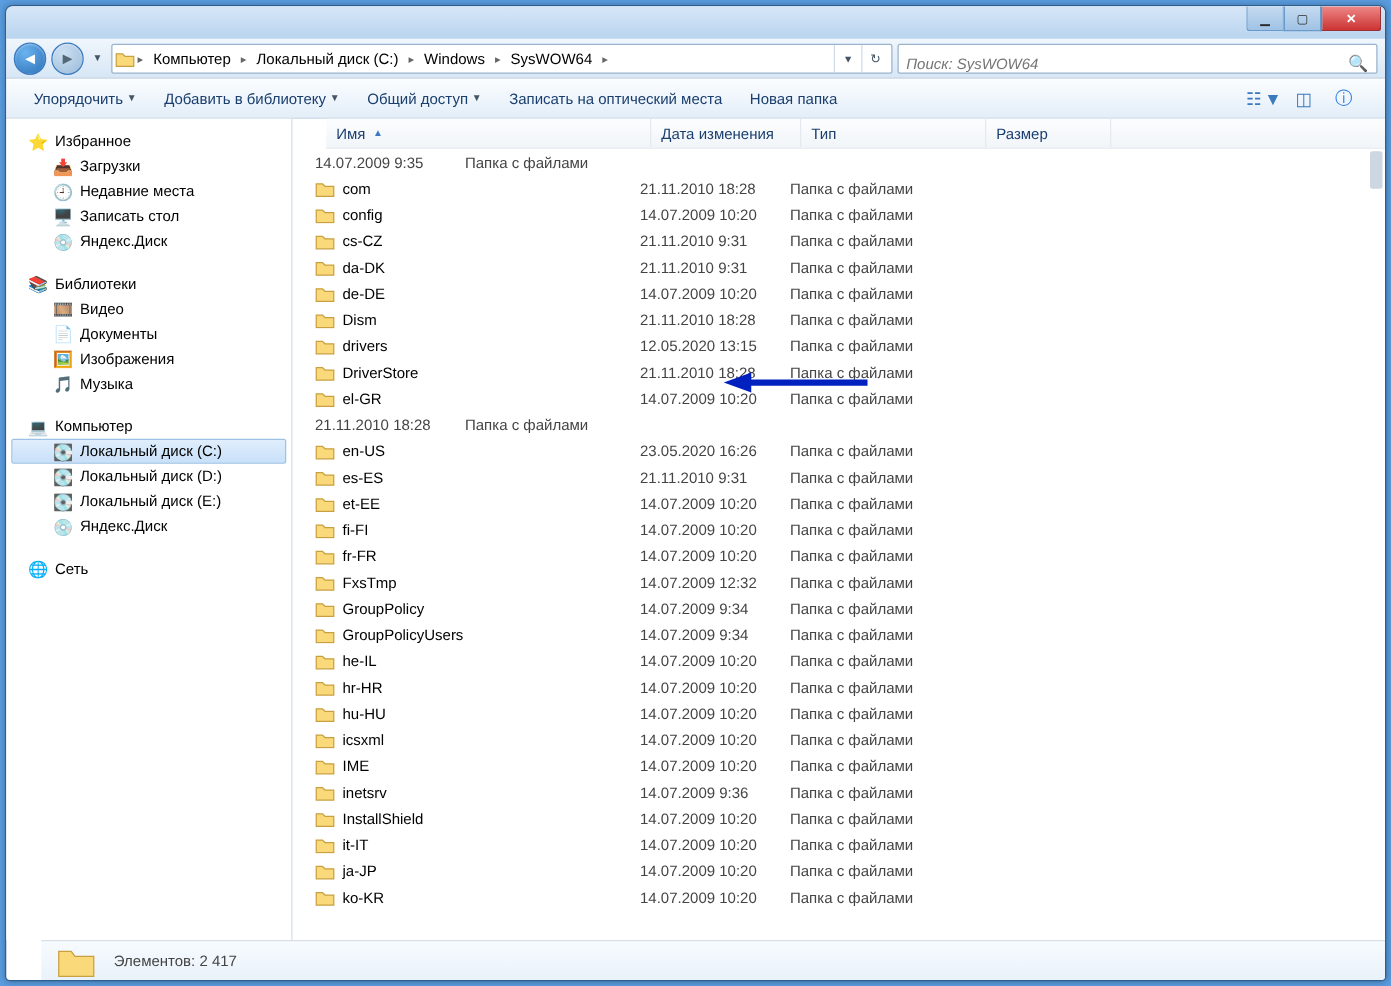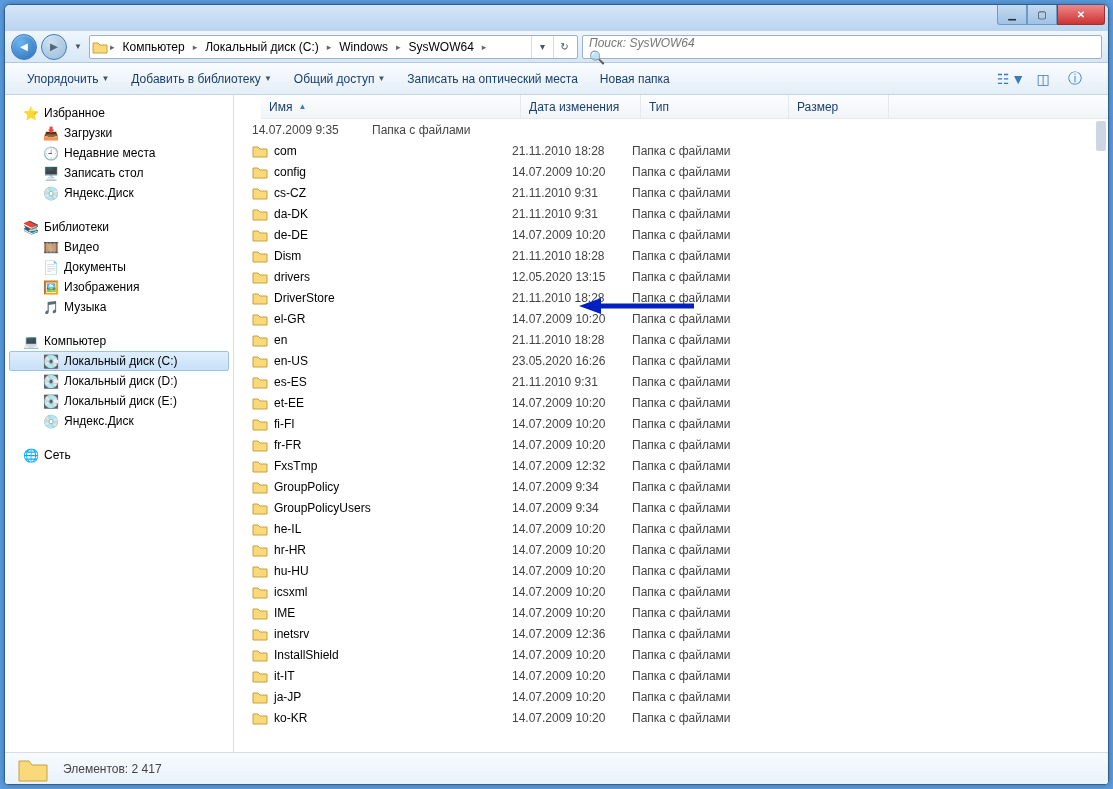--- a/index.html
+++ b/index.html
@@ -12,21 +12,21 @@
 .win-btn.close { width:48px; background:linear-gradient(#e88,#c33); color:#fff; border-color:#933; border-radius:0 0 3px 0; font-weight:bold; }
 .navbar { height:32px; background:linear-gradient(#f0f6fc,#d7e7f6); border-bottom:1px solid #b5c9dd; display:flex; align-items:center; padding:0 6px; gap:4px; }
 .nav-arrow { width:26px; height:26px; border-radius:50%; background:radial-gradient(circle at 35% 30%, #6bb3f0, #2a6fb5); border:1px solid #3a7abf; display:flex; align-items:center; justify-content:center; color:#fff; font-size:13px; box-shadow:inset 0 1px 2px rgba(255,255,255,0.4); }
 .nav-arrow.fwd { background:radial-gradient(circle at 35% 30%, #cce0f2, #9bbad8); color:#567; }
 .down-arrow-small { width:14px; height:20px; display:flex; align-items:center; justify-content:center; color:#456; font-size:8px; }
 .addrbar { flex:1; display:flex; align-items:center; height:24px; background:#fff; border:1px solid #9ab3cc; border-radius:2px; padding:0 2px; }
 .addrbar .seg { display:flex; align-items:center; padding:0 6px; height:100%; white-space:nowrap; }
 .addrbar .chev { color:#666; font-size:9px; padding:0 2px; }
 .addr-end { margin-left:auto; display:flex; }
 .addr-btn { width:22px; height:22px; display:flex; align-items:center; justify-content:center; color:#456; font-size:10px; border-left:1px solid #d0dce8; }
-.searchbox { width:520px; height:24px; background:#fff; border:1px solid #9ab3cc; border-radius:2px; display:flex; align-items:flex-start; padding:0 6px;flex-direction:column; }
+.searchbox { width:384px; height:24px; background:#fff; border:1px solid #9ab3cc; border-radius:2px; display:flex; align-items:flex-end; padding:0 6px; }
 .searchbox input { border:none; outline:none; flex:1; font-style:italic; color:#888; font-size:12px; background:transparent; }
 .search-icon-r { color:#3a7abf; font-size:13px; }
 .toolbar { height:32px; background:linear-gradient(#fbfdff,#e3eef8); border-bottom:1px solid #c6d5e4; display:flex; align-items:center; padding:0 22px; gap:22px; color:#1a3e6e; }
 .toolbar-item { display:flex; align-items:center; gap:3px; cursor:default; }
 .toolbar-item .drop { font-size:8px; color:#456; }
 .toolbar-right { margin-left:auto; display:flex; align-items:center; gap:10px; }
 .tool-icon { width:22px; height:20px; display:flex; align-items:center; justify-content:center; color:#3a7abf; font-size:14px; }
 .content { display:flex; height:calc(100% - 26px - 32px - 32px - 32px); }
 .sidebar { width:229px; border-right:1px solid #d6dfe8; padding:8px 4px; overflow-y:auto; background:#fff; }
 .tree-group { margin-bottom:14px; }
@@ -44,21 +44,21 @@
 .sort-arrow { color:#3a7abf; font-size:8px; }
 .filelist { flex:1; overflow-y:auto; position:relative; }
 .row { display:flex; align-items:center; height:21px; padding-left:10px; }
 .cell { padding:0 8px; overflow:hidden; white-space:nowrap; }
 .cell.name { width:260px; display:flex; align-items:center; gap:6px; }
 .cell.date { width:120px; color:#444; }
 .cell.type { width:148px; color:#444; }
 .folder-icon { width:16px; height:14px; display:inline-block; }
 .folder-icon svg { display:block; }
 .arrow-annot { position:absolute; left:345px; top:177px; width:120px; height:20px; pointer-events:none; }
-.statusbar { height:32px; border-top:1px solid #d6dfe8; display:flex; align-items:center; padding:0 12px; gap:14px; background:linear-gradient(#f7fbff,#e9f2fa); }
+.statusbar { height:32px; border-top:1px solid #d6dfe8; display:flex; align-items:center; padding:0 12px; gap:14px; background:linear-gradient(#f7fbff,#e9f2fa);margin-left:28px; }
 .big-folder { width:32px; height:28px; }
 .status-text { color:#444; }
 .list-scroll-right { position:absolute; right:2px; top:2px; width:10px; height:30px; background:#cdd7e1; border-radius:2px; }
 </style>
 </head>
 <body>
 
 <div class="window">
 
   <div class="titlebar">
@@ -329,28 +329,20 @@
                 <svg width="16" height="14">
                   <path d="M1 3 L6 3 L8 5 L15 5 L15 13 L1 13 Z" fill="#f9d97a" stroke="#c9a040"></path>
                 </svg>
               </span>
               <span>el-GR</span>
             </div>
             <div class="cell date">14.07.2009 10:20</div>
             <div class="cell type">Папка с файлами</div>
           </div>
           <div class="row">
-            <div class="cell name">
-              <span class="folder-icon">
-                <svg width="16" height="14">
-                  <path d="M1 3 L6 3 L8 5 L15 5 L15 13 L1 13 Z" fill="#f9d97a" stroke="#c9a040"></path>
-                </svg>
-              </span>
-              <span>en</span>
-            </div>
             <div class="cell date">21.11.2010 18:28</div>
             <div class="cell type">Папка с файлами</div>
           </div>
           <div class="row">
             <div class="cell name">
               <span class="folder-icon">
                 <svg width="16" height="14">
                   <path d="M1 3 L6 3 L8 5 L15 5 L15 13 L1 13 Z" fill="#f9d97a" stroke="#c9a040"></path>
                 </svg>
               </span>
@@ -505,21 +497,21 @@
           </div>
           <div class="row">
             <div class="cell name">
               <span class="folder-icon">
                 <svg width="16" height="14">
                   <path d="M1 3 L6 3 L8 5 L15 5 L15 13 L1 13 Z" fill="#f9d97a" stroke="#c9a040"></path>
                 </svg>
               </span>
               <span>inetsrv</span>
             </div>
-            <div class="cell date">14.07.2009 12:36</div>
+            <div class="cell date">14.07.2009 9:36</div>
             <div class="cell type">Папка с файлами</div>
           </div>
           <div class="row">
             <div class="cell name">
               <span class="folder-icon">
                 <svg width="16" height="14">
                   <path d="M1 3 L6 3 L8 5 L15 5 L15 13 L1 13 Z" fill="#f9d97a" stroke="#c9a040"></path>
                 </svg>
               </span>
               <span>InstallShield</span>

